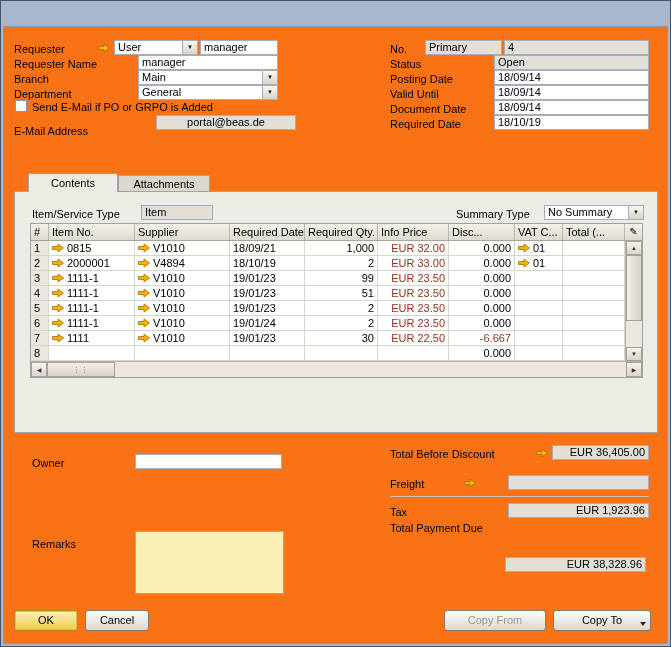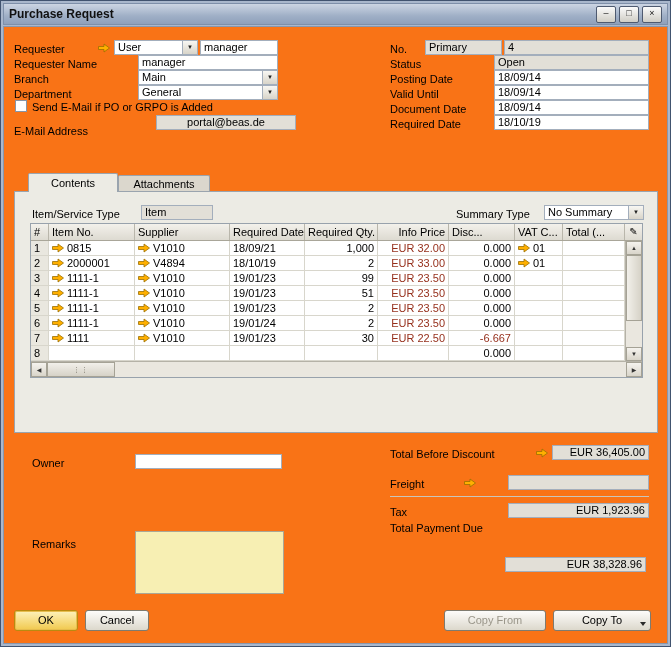--- a/index.html
+++ b/index.html
@@ -24,21 +24,21 @@
   .tab.active{background:#ecebe4;z-index:3;font-weight:normal;height:19px;line-height:18px;}
   .tab.inactive{background:#dbd7cd;height:17px;line-height:16px;}
   .frame{position:absolute;border:1px solid #9aa4ae;background:#ecebe4;box-sizing:border-box;z-index:1;}
   .tbl{position:absolute;border:1px solid #98a2ac;background:#fff;box-sizing:content-box;}
   .thead{display:flex;height:17px;background:linear-gradient(180deg,#f3f1eb,#dddad1);border-bottom:1px solid #a9a699;box-sizing:border-box;}
   .th{border-right:1px solid #b9b6ab;padding:1px 3px;box-sizing:border-box;line-height:14px;white-space:nowrap;overflow:hidden;}
   .tbodyw{position:relative;height:120px;background:#fff;}
   .trow{display:flex;height:15px;border-bottom:1px solid #d8d6cc;box-sizing:border-box;width:594px;}
   .td{border-right:1px solid #d8d6cc;padding:0 3px;box-sizing:border-box;line-height:13px;white-space:nowrap;overflow:hidden;display:flex;align-items:center;gap:3px;}
   .c0{width:18px;flex:0 0 18px;} .c1{width:86px;flex:0 0 86px;} .c2{width:95px;flex:0 0 95px;}
-  .c3{width:75px;flex:0 0 75px;} .c4{width:73px;flex:0 0 73px;} .c5{width:71px;flex:0 0 71px;text-align:right;}
+  .c3{width:75px;flex:0 0 75px;} .c4{width:73px;flex:0 0 73px;} .c5{width:71px;flex:0 0 71px;}
   .c6{width:66px;flex:0 0 66px;} .c7{width:48px;flex:0 0 48px;} .c8{width:62px;flex:0 0 62px;}
   .ccorner{width:17px;flex:0 0 17px;border-right:none;text-align:center;padding:0;font-size:10px;line-height:15px;}
   .rn{background:#e9e7df;}
   .num{justify-content:flex-end;}
   .price{color:#96301c;}
   .vscroll{position:absolute;right:0;top:0;width:17px;height:120px;background:#eae7df;border-left:1px solid #b5b2a7;box-sizing:border-box;display:flex;flex-direction:column;}
   .hscroll{display:flex;height:16px;background:#eae7df;border-top:1px solid #b5b2a7;box-sizing:border-box;align-items:stretch;}
   .sbtn{background:linear-gradient(180deg,#f5f3ee,#d9d5ca);border:1px solid #a5a295;font-size:6px;color:#333;text-align:center;box-sizing:border-box;display:flex;align-items:center;justify-content:center;}
   .hbtn{width:16px;flex:0 0 16px;}
   .vbtn{height:14px;flex:0 0 14px;}
@@ -49,28 +49,20 @@
   .btn{position:absolute;height:21px;border:1px solid #7f7b6f;border-radius:3px;background:linear-gradient(180deg,#fdfcfa,#dcd8cc);text-align:center;line-height:19px;cursor:default;box-sizing:border-box;}
   .btn.ok{background:linear-gradient(180deg,#fdf2bb,#f1c94e);border-color:#b98a10;box-shadow:inset 0 0 0 1px #e7bd4e;}
   .btn.disabled{color:#9a968a;}
   .menu-tri{position:absolute;right:4px;bottom:4px;width:0;height:0;border-left:3px solid transparent;border-right:3px solid transparent;border-top:4px solid #2a2a2a;}
   .sepline{position:absolute;height:1px;background:#c9c5bb;}
 </style>
 </head>
 <body>
 
 <div class="window">
-  <div class="titlebar">
-    <span class="title">Purchase Request</span>
-    <span class="winbtns">
-      <span class="winbtn">–</span>
-      <span class="winbtn">□</span>
-      <span class="winbtn">×</span>
-    </span>
-  </div>
 
   <div class="client">
 
     <span class="lbl" style="left:10px;top:15px;">Requester</span>
     <span class="arrow" style="left:94px;top:16px;">
       <svg width="12" height="10" viewBox="0 0 12 10">
           <path d="M.5 3.5h5.5V1l5.5 4-5.5 4V6.5H.5z" fill="#FFB000" stroke="#9C6E00" stroke-width=".8"></path>
         </svg>
     </span>
     <span class="combo" style="left:110px;top:13px;width:84px;">

